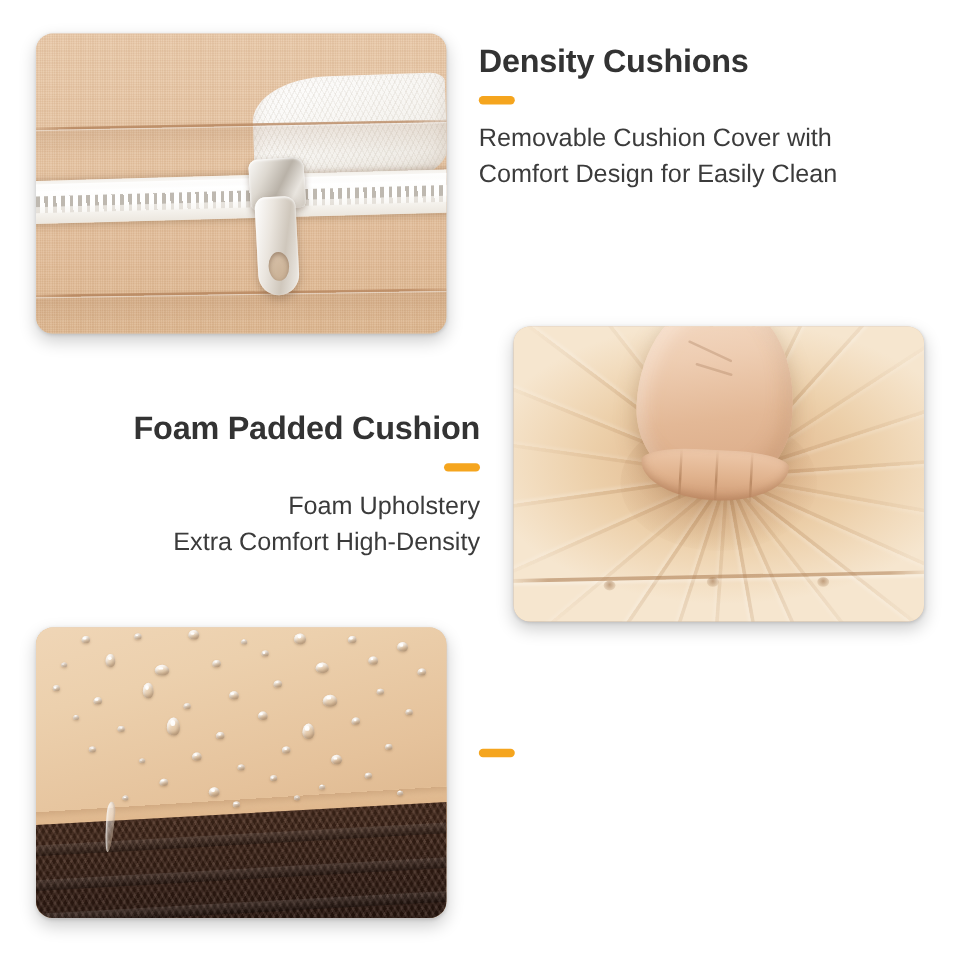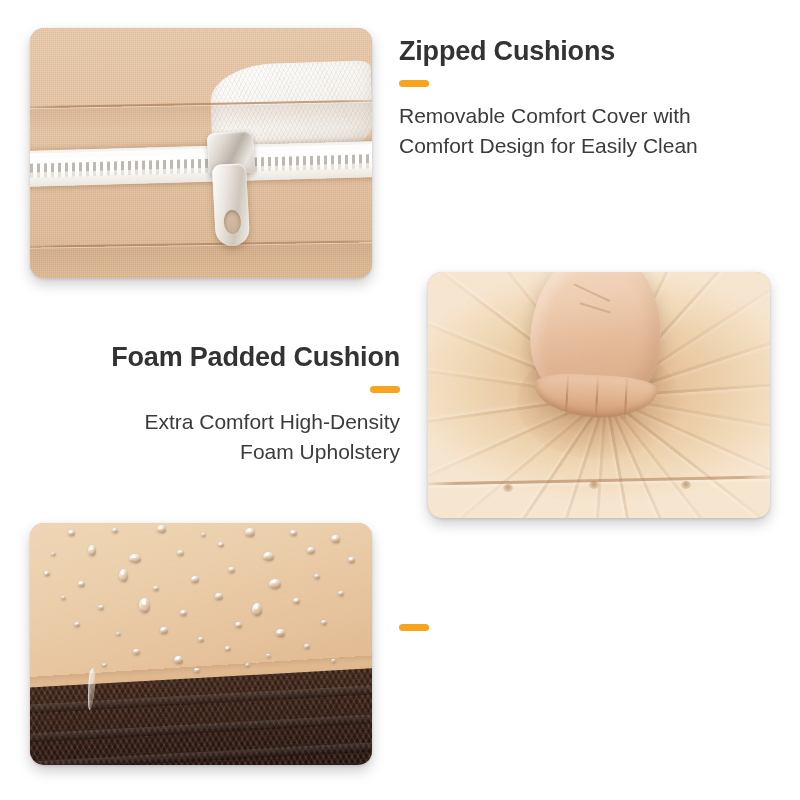--- a/index.html
+++ b/index.html
@@ -270,31 +270,31 @@
       <div class="zip-gleam"></div>
       <div class="zip-teeth"></div>
       <div class="zip-teeth under"></div>
     </div>
     <div class="zip-slider"></div>
     <div class="zip-pull"></div>
   </div>
 </div>
 
 <div class="feature" id="feature-zipped">
-  <h2>Zipped Cushions</h2>
+  <h2>Density Cushions</h2>
   <div class="accent-bar" style="background: rgb(245, 165, 30);"></div>
-  <p>Removable Comfort Cover with</p>
+  <p>Removable Cushion Cover with</p>
   <p>Comfort Design for Easily Clean</p>
 </div>
 
 <div class="feature align-right" id="feature-thick">
   <h2>Foam Padded Cushion</h2>
   <div class="accent-bar" style="background: rgb(245, 165, 30);"></div>
+  <p>Foam Upholstery</p>
   <p>Extra Comfort High-Density</p>
-  <p>Foam Upholstery</p>
 </div>
 
 <div class="panel" id="panel-press">
   <div class="photo">
     <div class="cush-base"></div>
     <div class="rays" id="ray-holder">
         <div class="ray" style="transform: rotate(-172deg); opacity: 0.55;"></div>
         <div class="ray" style="transform: rotate(-158deg); opacity: 0.7;"></div>
         <div class="ray" style="transform: rotate(-143deg); opacity: 0.85;"></div>
         <div class="ray" style="transform: rotate(-128deg); opacity: 0.55;"></div>

